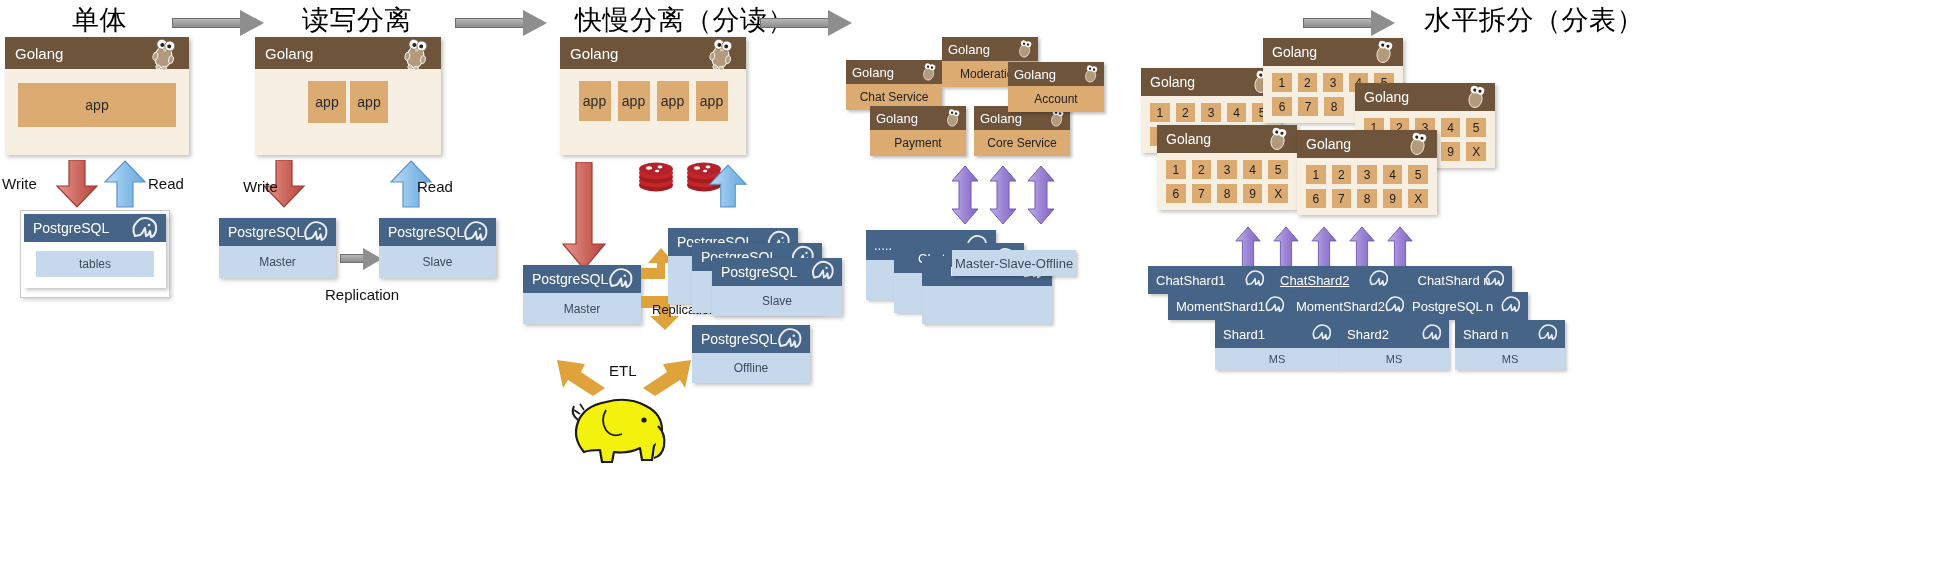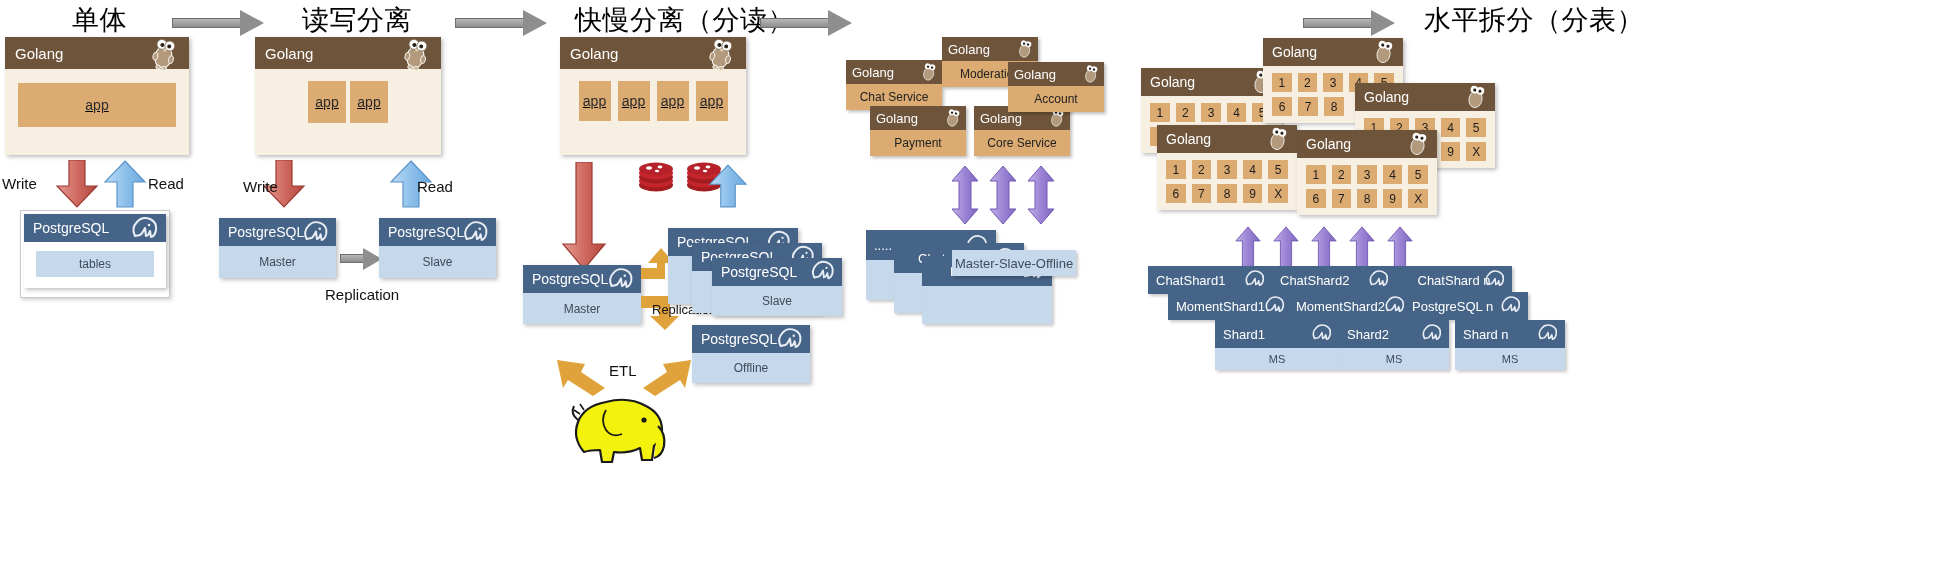--- a/index.html
+++ b/index.html
@@ -52,21 +52,21 @@
     background: #6e543a;
     color: #fff;
     font-size: 15px;
     padding: 6px 10px;
     height: 32px;
     display: flex; align-items: center;
   }
   .go-body {
     padding: 10px;
     display: flex; gap: 8px; flex-wrap: wrap;
-    justify-content: center; align-items: center; text-decoration: underline;
+    justify-content: center; align-items: center;
   }
   .app-box {
     background: #dbab72;
     color: #2b2b2b;
     font-size: 14px;
     display: flex; align-items: center; justify-content: center;
   }
   .gopher { position: absolute; right: 8px; top: 1px; }
 
   
@@ -818,21 +818,21 @@
     <div class="h" style="height:28px;text-align:right;">
       <span>ChatShard1</span>
       <span class="elephant" style="right:5px;top:1px;">
         <svg width="24" height="23" viewBox="0 0 32 28">
             <path d="M6 22 Q2 14 8 8 Q13 2 21 5 Q28 8 27 16 Q26 22 22 23 L21 17 Q20 21 17 22 L16 14 Q13 20 11 21 Z" fill="none" stroke="#e9eef5" stroke-width="2.1" stroke-linejoin="round"></path>
           </svg>
       </span>
     </div>
   </div>
   <div class="db-strip" style="left:1272px;top:266px;width:124px;">
-    <div class="h" style="height:28px;">
+    <div class="h" style="height:28px;text-decoration:underline;">
       <span>ChatShard2</span>
       <span class="elephant" style="right:5px;top:1px;">
         <svg width="24" height="23" viewBox="0 0 32 28">
             <path d="M6 22 Q2 14 8 8 Q13 2 21 5 Q28 8 27 16 Q26 22 22 23 L21 17 Q20 21 17 22 L16 14 Q13 20 11 21 Z" fill="none" stroke="#e9eef5" stroke-width="2.1" stroke-linejoin="round"></path>
           </svg>
       </span>
     </div>
   </div>
   <div class="db-strip" style="left:1388px;top:266px;width:124px;">
     <div class="h" style="height:28px;justify-content:center;">

